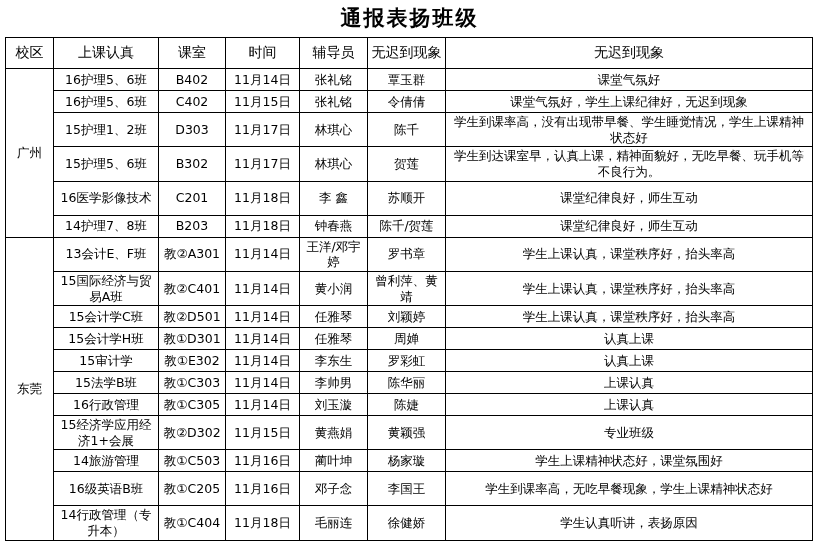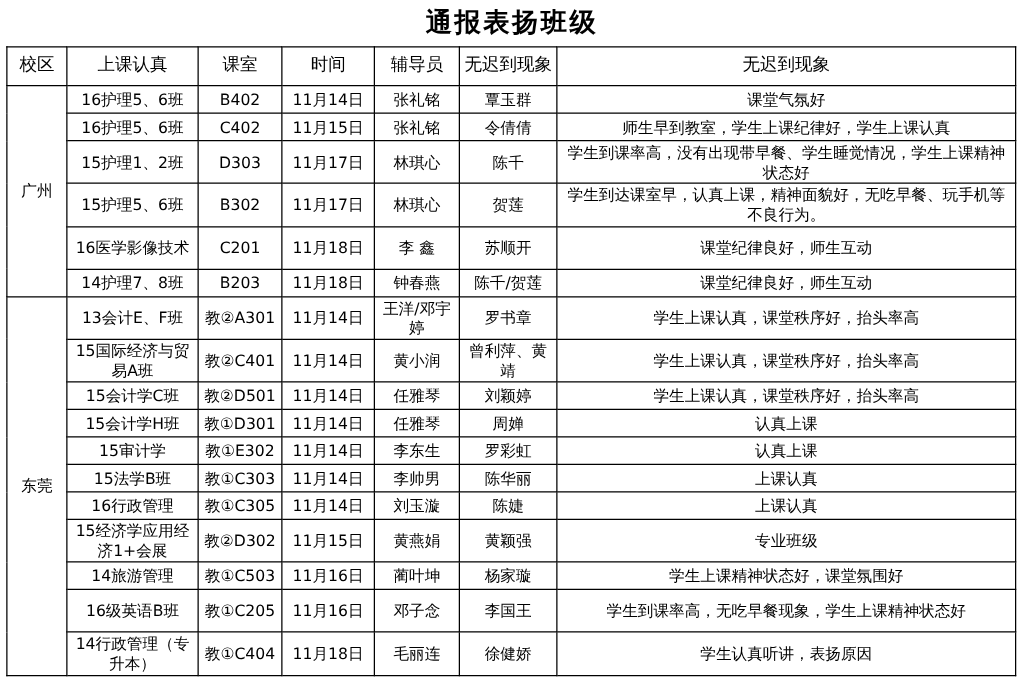--- a/index.html
+++ b/index.html
@@ -95,21 +95,21 @@
           <td>张礼铭</td>
           <td>覃玉群</td>
           <td class="reason">课堂气氛好</td>
         </tr>
         <tr class="r-norm">
           <td>16护理5、6班</td>
           <td>C402</td>
           <td>11月15日</td>
           <td>张礼铭</td>
           <td>令倩倩</td>
-          <td class="reason">师生早到教室，学生上课纪律好，学生上课认真</td>
+          <td class="reason">课堂气氛好，学生上课纪律好，无迟到现象</td>
         </tr>
         <tr class="r-tall">
           <td>15护理1、2班</td>
           <td>D303</td>
           <td>11月17日</td>
           <td>林琪心</td>
           <td>陈千</td>
           <td class="reason">学生到课率高，没有出现带早餐、学生睡觉情况，学生上课精神状态好</td>
         </tr>
         <tr class="r-tall">

